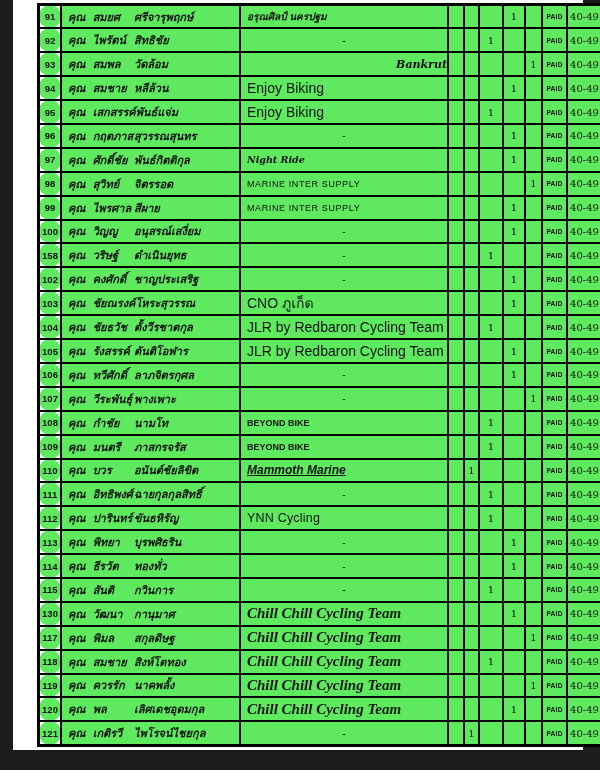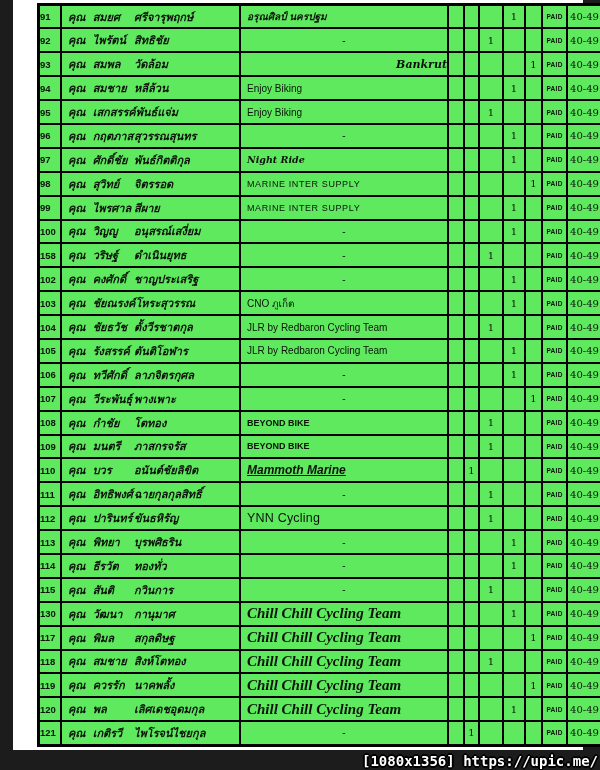--- a/index.html
+++ b/index.html
@@ -16,38 +16,38 @@
     position:absolute;left:24px;top:3px;
     border-collapse:collapse;table-layout:fixed;width:531px;
     border:3px solid #000;
   }
   table.reg td{
     border:2px solid #000;background:#5fe95f;
     padding:0;overflow:hidden;white-space:nowrap;
     vertical-align:middle;color:#0a120a;
   }
   table.reg tr{height:23.9px;}
-  .c-no{width:20px;font-size:9.5px;font-weight:600;}
+  .c-no{width:20px;text-align:center;font-size:9.5px;font-weight:600;border-radius:11px;}
   .c-name{width:171px;padding-left:6px !important;
     font-style:italic;font-weight:bold;font-size:11px;margin-top:40px;}
   .name-prefix{margin-right:4px;}
   .name-first{display:inline-block;min-width:66px;}
   .name-last{display:inline-block;}
   .c-team{width:200px;padding-left:6px !important;}
   .c-team.ts-dash{text-align:center;padding-left:0 !important;}
   .c-m1{width:14px;} .c-m2{width:13px;} .c-m3{width:22px;}
   .c-m4{width:20px;} .c-m5{width:15px;}
   .c-mark{text-align:center;font-family:"DejaVu Serif",serif;font-size:10px;}
   .c-paid{width:23px;text-align:center;font-size:6.5px;font-weight:bold;letter-spacing:0.3px;}
   .c-group{width:33px;text-align:center;font-family:"DejaVu Serif",serif;font-size:10px;}
   
   .ts-thai-italic{font-style:italic;font-weight:bold;font-size:10px;}
   .ts-serif-bold-italic{font-family:"DejaVu Serif",serif;font-style:italic;font-weight:bold;font-size:11px;text-align:right;}
   .ts-script-bold-italic{font-family:"DejaVu Serif",serif;font-style:italic;font-weight:bold;font-size:9.5px;margin-top:9px;}
-  .ts-sans{font-size:10px;color:#16301b;margin-top:28px;}
+  .ts-sans{font-size:14px;color:#16301b;margin-top:28px;}
   .ts-sans-caps{font-size:9px;letter-spacing:0.6px;color:#16301b;}
   .ts-sans-bold{font-size:9px;font-weight:bold;}
   .ts-italic{font-style:italic;font-weight:600;font-size:12px;text-decoration:underline;}
   .ts-sans-large{font-size:12.5px;letter-spacing:0.2px;}
   .ts-rounded-italic{font-style:italic;font-weight:600;font-size:15px;font-family:Liberation Serif, serif;}
   .ts-dash{font-size:10px;}
   .watermark{
     position:absolute;right:2px;bottom:1px;
     font-family:"DejaVu Sans Mono",monospace;
     font-weight:bold;font-size:14px;color:#ffffff;
@@ -262,21 +262,21 @@
             <td class="c-mark c-m1"></td>
             <td class="c-mark c-m2"></td>
             <td class="c-mark c-m3"></td>
             <td class="c-mark c-m4"></td>
             <td class="c-mark c-m5">1</td>
             <td class="c-paid">PAID</td>
             <td class="c-group">40-49</td>
           </tr>
           <tr>
             <td class="c-no">108</td>
-            <td class="c-name"><span class="name-first"><span class="name-prefix">คุณ</span> กำชัย</span><span class="name-last">โตทอง</span></td>
+            <td class="c-name"><span class="name-first"><span class="name-prefix">คุณ</span> กำชัย</span><span class="name-last">นามโท</span></td>
             <td class="c-team ts-sans-bold">BEYOND BIKE</td>
             <td class="c-mark c-m1"></td>
             <td class="c-mark c-m2"></td>
             <td class="c-mark c-m3">1</td>
             <td class="c-mark c-m4"></td>
             <td class="c-mark c-m5"></td>
             <td class="c-paid">PAID</td>
             <td class="c-group">40-49</td>
           </tr>
           <tr>
@@ -431,14 +431,13 @@
             <td class="c-mark c-m2">1</td>
             <td class="c-mark c-m3"></td>
             <td class="c-mark c-m4"></td>
             <td class="c-mark c-m5"></td>
             <td class="c-paid">PAID</td>
             <td class="c-group">40-49</td>
           </tr>
         </tbody>
     </table>
   </div>
-  <div class="watermark">[1080x1356] https://upic.me/</div>
 </div>
 
 </body></html>

